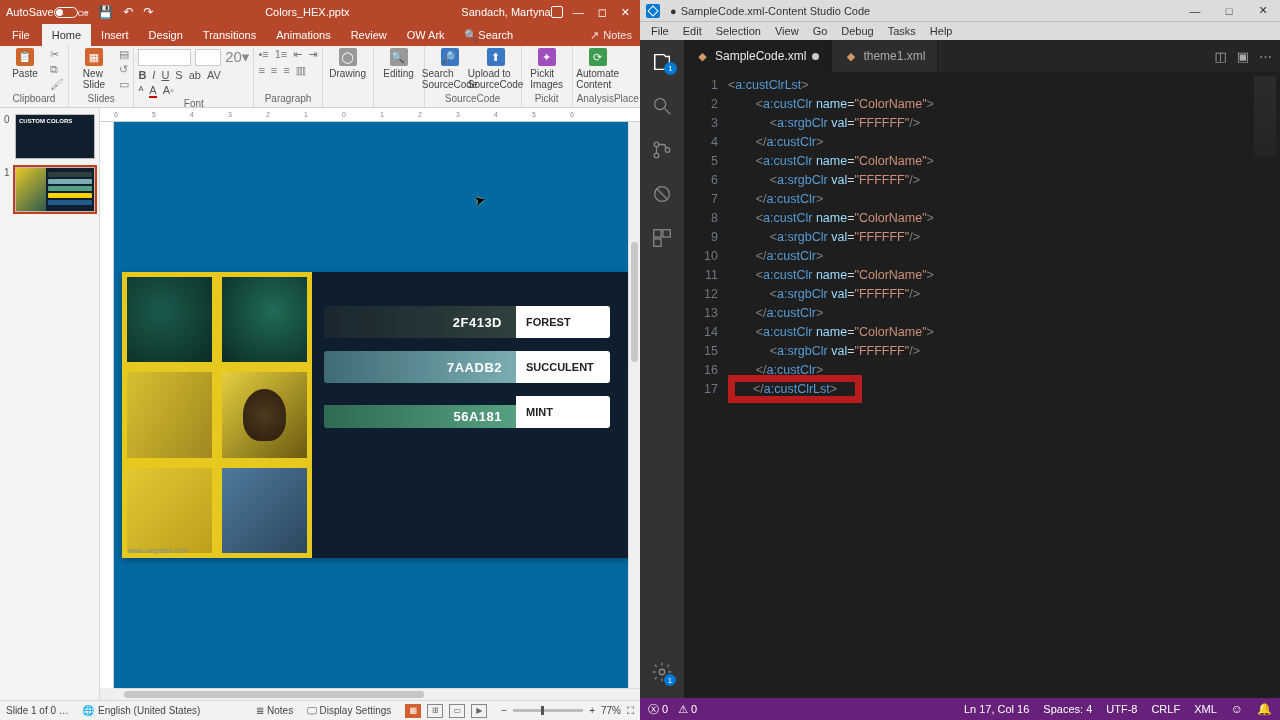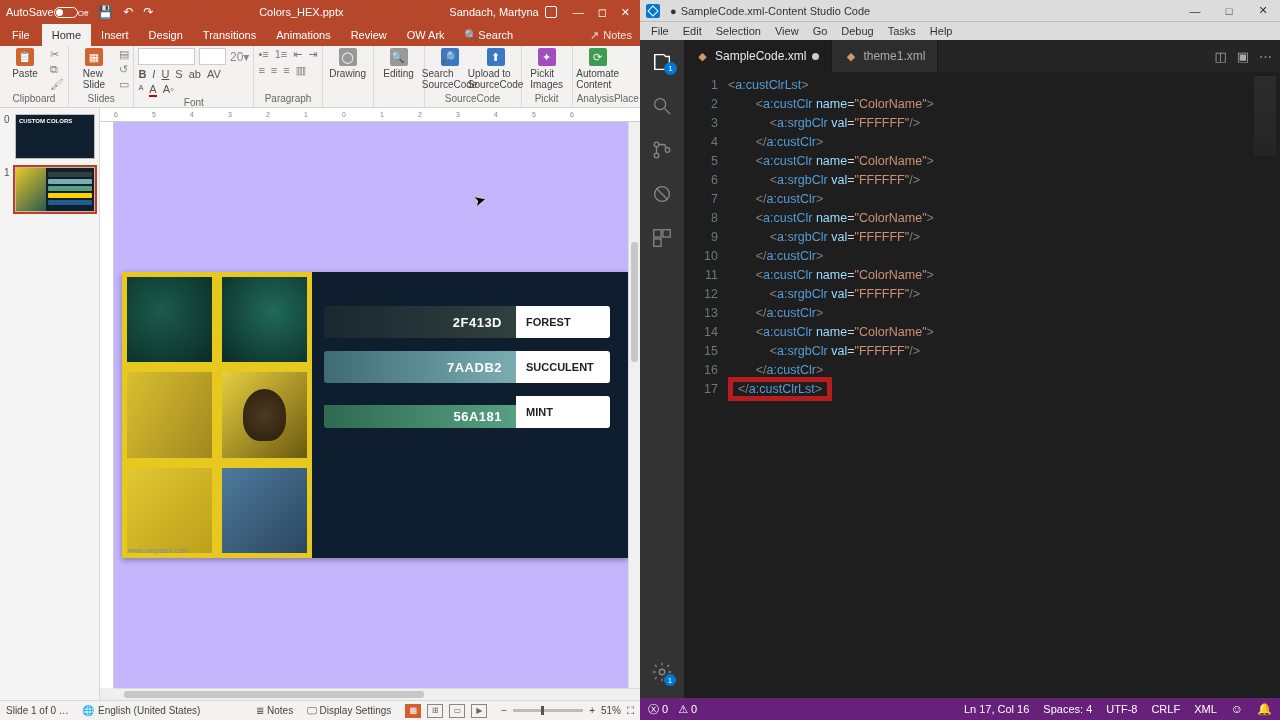--- a/index.html
+++ b/index.html
@@ -6,21 +6,21 @@
 body { width:1280px; height:720px; overflow:hidden; background:#fff; display:flex; }
 
 
 .pp { width:640px; height:720px; display:flex; flex-direction:column; background:#fff; }
 .pp-titlebar { height:24px; background:#b7472a; display:flex; align-items:center; color:#fff; font-size:11px; }
 .pp-titlebar .autosave { margin-left:6px; display:flex; align-items:flex-end; }
 .pp-titlebar .toggle { width:24px; height:11px; border:1px solid #fff; border-radius:6px; display:inline-block; position:relative; }
 .pp-titlebar .toggle::after{ content:""; width:7px; height:7px; background:#fff; border-radius:50%; position:absolute; top:1px; left:1px;}
 .pp-titlebar .qat { margin-left:10px; display:flex; gap:10px; font-size:12px; }
 .pp-titlebar .center { flex:1; text-align:center; }
-.pp-titlebar .user { margin-right:6px; display:flex; align-items:flex-start; gap:6px;}
+.pp-titlebar .user { margin-right:0; display:flex; align-items:flex-start; }
 .pp-titlebar .winbtn { display:flex; gap:14px; margin:0 10px; font-size:11px;}
 .pp-ribbon-tabs { height:22px; background:#b7472a; display:flex; align-items:center; color:#fff; font-size:11px; }
 .pp-ribbon-tabs .tab{ padding:0 10px; height:22px; display:flex; align-items:center; cursor:pointer;}
 .pp-ribbon-tabs .tab.file{ padding:0 12px;}
 .pp-ribbon-tabs .tab.active{ background:#f3f2f1; color:#333;}
 .pp-ribbon-tabs .spacer{flex:1;}
 .pp-ribbon-tabs .share{ margin-right:8px; display:flex; gap:4px; align-items:center; opacity:.85;}
 .pp-ribbon { height:62px; background:#f3f2f1; border-bottom:1px solid #d4d4d4; display:flex; font-size:10px; }
 .pp-group { border-right:1px solid #d9d9d9; display:flex; flex-direction:column; justify-content:space-between; padding:2px 4px;}
 .pp-group .buttons{display:flex; gap:4px; align-items:flex-start; flex:1;}
@@ -47,21 +47,21 @@
 .thumb-slide2{ position:relative; background:#0f1f2e; overflow:hidden;}
 .thumb-slide2 .leftimg{position:absolute; left:0; top:0; bottom:0; width:38%; background:linear-gradient(135deg,#e6c827,#2d5a4f);}
 .thumb-slide2 .bars{position:absolute; right:2px; top:4px; width:56%; display:flex; flex-direction:column; gap:2px;}
 .thumb-slide2 .bars div{ height:5px; border-radius:1px;}
 
 .canvas-area{ flex:1; display:flex; flex-direction:column; background:#eee; position:relative;}
 .hruler{ height:14px; background:#fff; border-bottom:1px solid #ccc; font-size:7px; color:#888; display:flex; align-items:center; padding-left:14px; overflow:hidden;}
 .hruler span{ width:38px; display:inline-block; text-align:left;}
 .canvas-body{ flex:1; display:flex; overflow:hidden;}
 .vruler{ width:14px; background:#fff; border-right:1px solid #ccc;}
-.canvas{ flex:1; background:#c4b5fd; position:relative; overflow:auto;}
+.canvas{ flex:1; background:#0369a1; position:relative; overflow:auto;}
 .scroll-v{ position:absolute; right:0; top:0; bottom:0; width:12px; background:#f0f0f0; border-left:1px solid #ddd;}
 .scroll-v .th{ position:absolute; left:2px; right:2px; top:120px; height:120px; background:#c7c7c7; border-radius:3px;}
 .slide{ position:absolute; left:8px; top:150px; width:506px; height:286px; background:#0e1e2f; box-shadow:0 2px 6px rgba(0,0,0,.35);}
 .slide .photo{ position:absolute; left:0; top:0; bottom:0; width:190px; display:grid; grid-template-columns:1fr 1fr; grid-template-rows:1fr 1fr 1fr; background:#d8b81e;}
 .photo .cell{ border:5px solid #e7c81e;}
 .photo .c1{background:radial-gradient(circle at 40% 40%,#1b5a4c,#0a2c25);}
 .photo .c2{background:radial-gradient(circle at 60% 40%,#216a58,#0a2c25);}
 .photo .c3{background:linear-gradient(120deg,#d8c030,#a18720);}
 .photo .c4{background:linear-gradient(135deg,#e6cf3f,#6b5a11); position:relative;}
 .photo .c4::after{content:""; position:absolute; left:25%; top:20%; width:50%; height:60%; background:radial-gradient(circle,#4d3a20,#2a1d0d); border-radius:50% 50% 40% 40%;}
@@ -121,21 +121,21 @@
 .tabs .actions{ display:flex; align-items:center; gap:10px; padding:0 8px; color:#aaa; font-size:13px;}
 .code{ flex:1; display:flex; font-family:Consolas,monospace; font-size:12.5px; line-height:19px; position:relative;}
 .gutter{ width:44px; background:#1e1e1e; color:#6e7681; text-align:right; padding:4px 10px 0 0; user-select:none;}
 .codelines{ flex:1; background:#1e1e1e; color:#d4d4d4; padding-top:4px; white-space:pre; overflow:hidden;}
 .minimap{ width:30px; background:#1e1e1e; position:relative;}
 .minimap .mm{ position:absolute; top:4px; right:4px; left:4px; height:80px; background:linear-gradient(#3a3a3a,#2a2a2a); opacity:.5;}
 .tk-tag{ color:#569cd6;}
 .tk-attr{ color:#9cdcfe;}
 .tk-str{ color:#ce9178;}
 .tk-br{ color:#808080;}
-.linebox{ border:5px solid #b91c1c; padding:0 5px;}
+.linebox{ border:7px solid #b91c1c; padding:0 18px;}
 .vsc-status{ height:22px; background:#68217a; color:#fff; display:flex; align-items:center; font-size:11px; padding:0 8px; gap:14px;}
 .vsc-status .left{ display:flex; gap:10px; align-items:center;}
 .vsc-status .spacer{flex:1;}
 .vsc-status .right{ display:flex; gap:14px; align-items:center;}
 .vsc-status .ico{ font-size:12px;}
 </style>
 </head>
 <body>
 
 <div class="pp">
@@ -204,21 +204,21 @@
           <span>▭</span>
         </div>
       </div>
       <div class="label">Slides</div>
     </div>
     <div class="pp-group font-group" style="width:120px;">
       <div>
         <div class="top">
           <div class="fname"></div>
           <div class="fsize"></div>
-          <span style="color:#888;font-size:12px;">20▾</span>
+          <span style="color:#888;font-size:15px;">20▾</span>
         </div>
         <div class="btns">
           <b>B</b>
           <i>I</i>
           <u>U</u>
           <span>S</span>
           <span>ab</span>
           <span>AV</span>
         </div>
         <div class="btns">
@@ -387,21 +387,21 @@
     <div class="viewbtns">
       <div class="vb active">▦</div>
       <div class="vb">⊞</div>
       <div class="vb">▭</div>
       <div class="vb">▶</div>
     </div>
     <div class="zoom">
       <span>−</span>
         <div class="ztrack"></div>
         <span>+</span>
-      <span>51%</span>
+      <span>77%</span>
       <span>⛶</span>
     </div>
   </div>
 </div>
 
 <div class="vsc">
   <div class="vsc-title">
     <div class="logo"></div>
     <span class="dot">●</span>
     <span class="file">SampleCode.xml</span>

